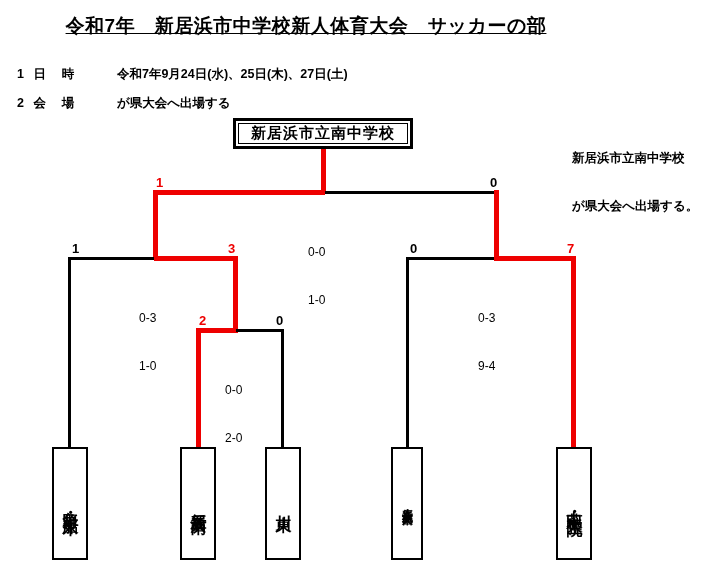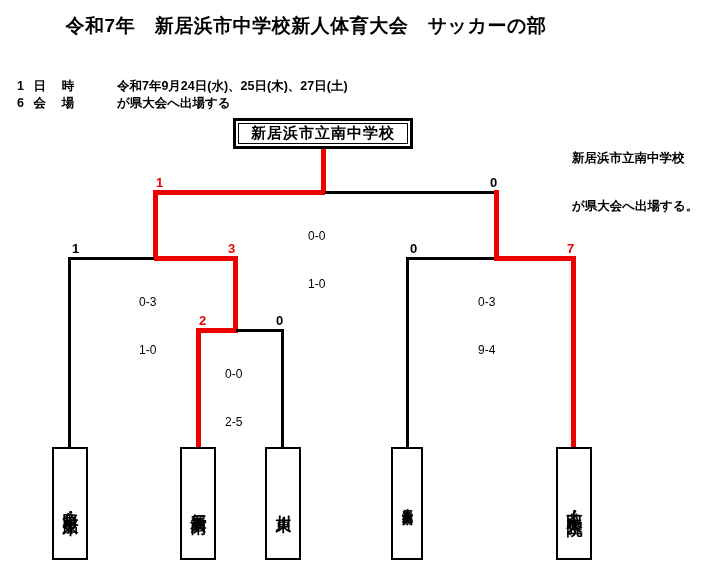--- a/index.html
+++ b/index.html
@@ -21,29 +21,30 @@
   .title {
     position: absolute;
     left: 0;
     top: 13px;
     width: 612px;
     text-align: center;
     font-size: 19px;
     font-weight: bold;
     letter-spacing: 0.5px;
     white-space: pre;
+    text-decoration: underline;
   }
   .info-row {
     position: absolute;
     left: 10px;
     font-size: 12.5px;
     font-weight: bold;
     white-space: pre;
   }
-  .info-row.r1 { top: 64px; }
+  .info-row.r1 { top: 52px; }
   .info-row.r2 { top: 81px; }
   .info-label {
     display: inline-block;
     width: 100px;
     letter-spacing: 3px;
   }
   .info-value { letter-spacing: 0px; }
 
   
   .note {
@@ -101,20 +102,21 @@
   }
   .seed.red { color: #ee0000; }
 
   
   .scores {
     position: absolute;
     font-size: 12px;
     line-height: 16px;
     color: #000;
     white-space: pre;
+    margin-top: 16px;
   }
 
   
   .team {
     position: absolute;
     border: 2px solid #000;
     box-sizing: border-box;
     background: #fff;
     display: flex;
     align-items: center;
@@ -128,21 +130,21 @@
 </style>
 </head>
 <body>
 
 <div class="title">令和7年　新居浜市中学校新人体育大会　サッカーの部</div>
 
 <div class="info-row r1">
   <span class="info-label">1 日  時</span><span class="info-value">令和7年9月24日(水)、25日(木)、27日(土)</span>
 </div>
 <div class="info-row r2">
-  <span class="info-label">6 会  場</span><span class="info-value">が県大会へ出場する</span>
+  <span class="info-label">2 会  場</span><span class="info-value">が県大会へ出場する</span>
 </div>
 
 <div class="note">
   <div>新居浜市立南中学校</div>
   <div>が県大会へ出場する。</div>
 </div>
 
 <div class="champ-outer">
   <div class="champ-inner">新居浜市立南中学校</div>
 </div>
@@ -195,21 +197,21 @@
   <div>1-0</div>
 </div>
 
 <div class="scores" style="left:478px; top:262px;">
   <div>0-3</div>
   <div>9-4</div>
 </div>
 
 <div class="scores" style="left:225px; top:334px;">
   <div>0-0</div>
-  <div>2-5</div>
+  <div>2-0</div>
 </div>
 
 <div class="team" style="left:52px; top:447px; width:36px; height:113px; font-size:16px;">
   <span>角野・船木</span>
 </div>
 
 <div class="team" style="left:180px; top:447px; width:36px; height:113px; font-size:16px;">
   <span>新居浜南</span>
 </div>
 

